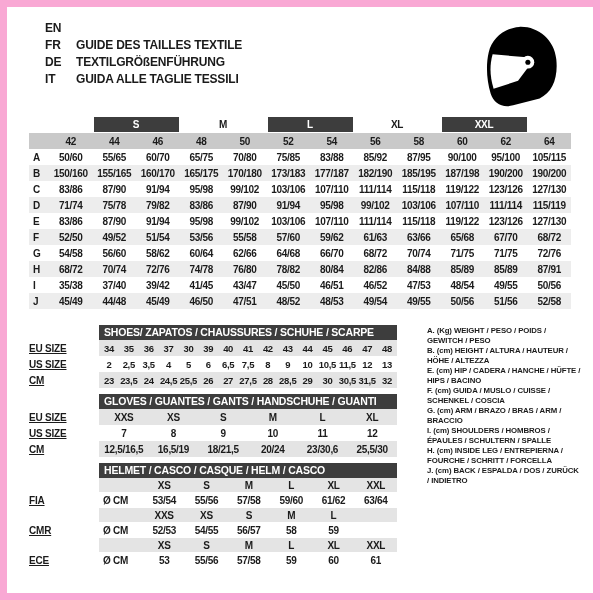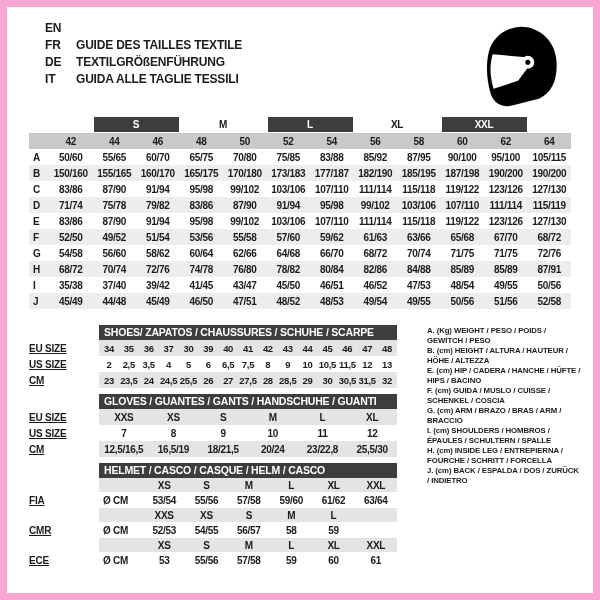--- a/index.html
+++ b/index.html
@@ -318,21 +318,21 @@
             <div class="c">10</div>
             <div class="c">11</div>
             <div class="c">12</div>
           </div>
           <div class="st-label">CM</div>
           <div class="strip cols-6 gray">
             <div class="c">12,5/16,5</div>
             <div class="c">16,5/19</div>
             <div class="c">18/21,5</div>
             <div class="c">20/24</div>
-            <div class="c">23/22,8</div>
+            <div class="c">23/30,6</div>
             <div class="c">25,5/30</div>
           </div>
         </div>
 
       <div class="st" id="helmet-table">
         <div class="st-label"></div>
         <div class="bar">HELMET / CASCO / CASQUE / HELM / CASCO</div>
       <div class="st-label"></div>
           <div class="strip cols-h gray slim">
             <div class="c"></div>

